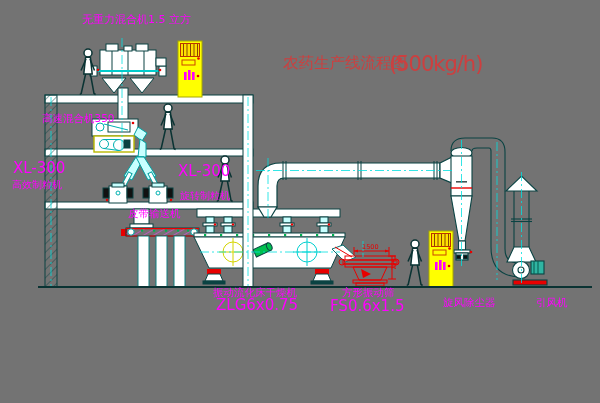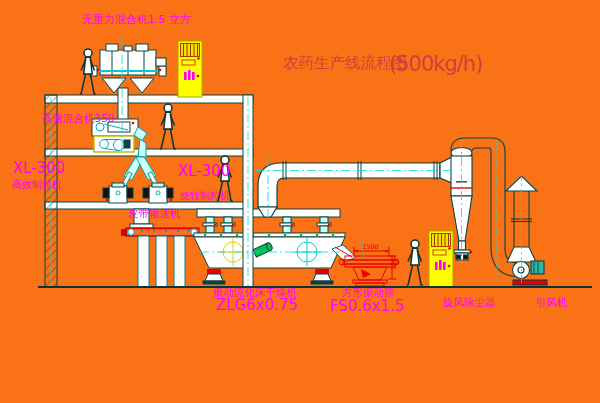--- a/index.html
+++ b/index.html
@@ -1,16 +1,16 @@
 <!DOCTYPE html>
 <html><head>
 <meta charset="utf-8">
 <style>
   html,body{margin:0;padding:0;background:#ffffff;}
-  #stage{position:relative;width:600px;height:403px;background:#f97316;overflow:hidden;
+  #stage{position:relative;width:600px;height:403px;background:#737373;overflow:hidden;
          font-family:"DejaVu Sans",sans-serif;}
   svg{position:absolute;left:0;top:0;}
   text{font-family:"DejaVu Sans",sans-serif;}
   .mg{fill:#ff00ff;}
   .rd{fill:#e80000;}
   .ttl{fill:#cd3f3f;}
 </style>
 </head>
 <body>
 

